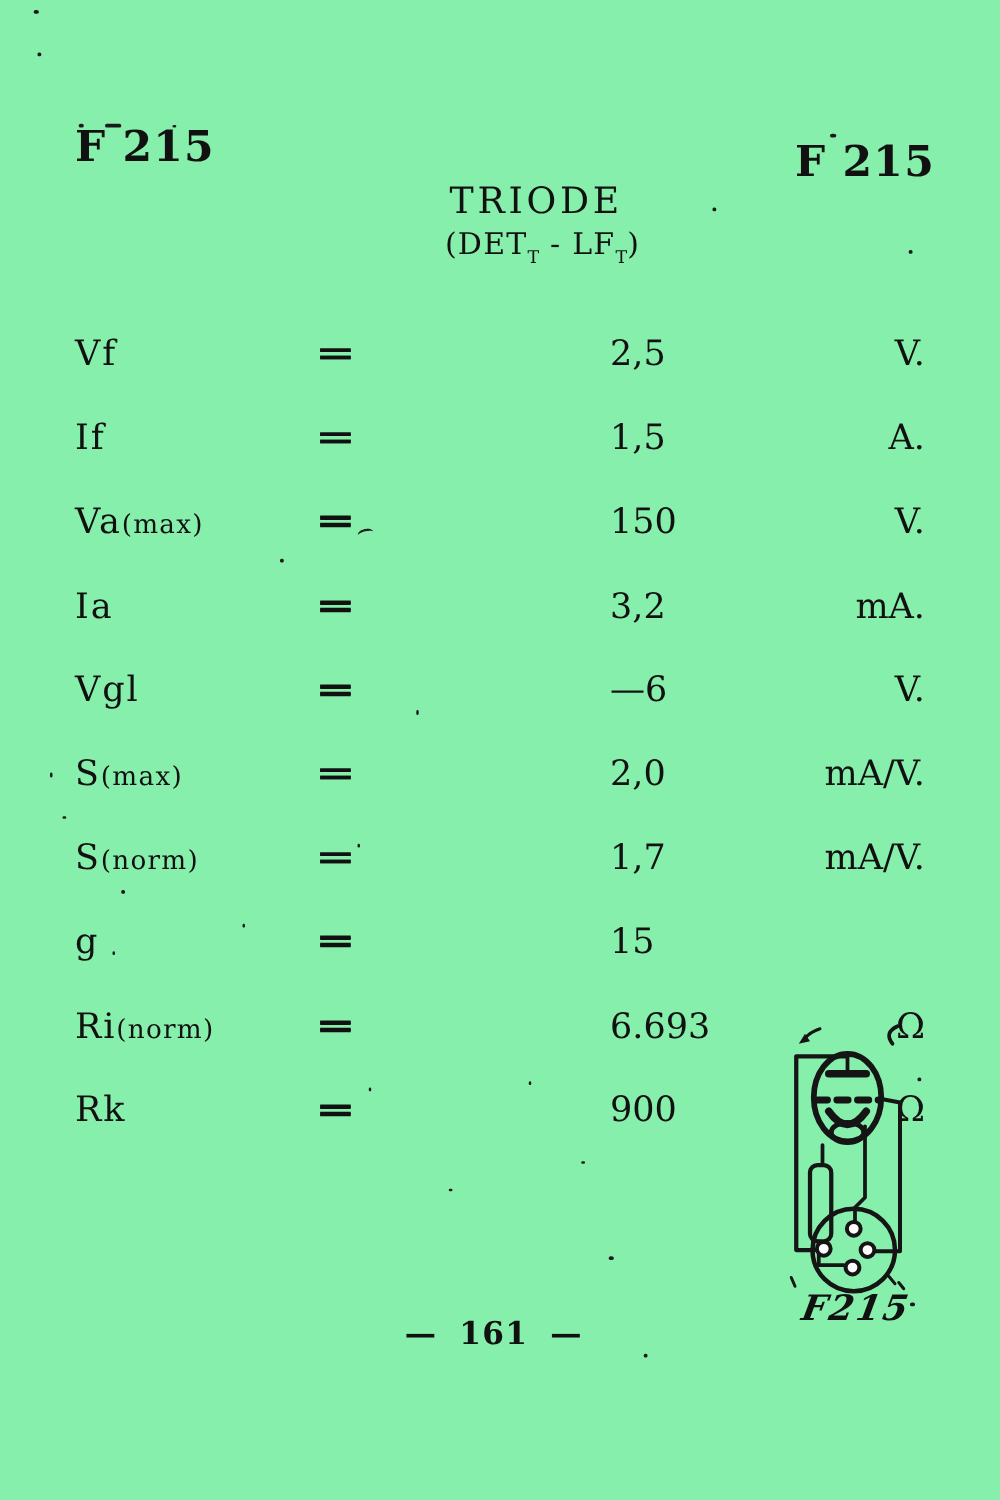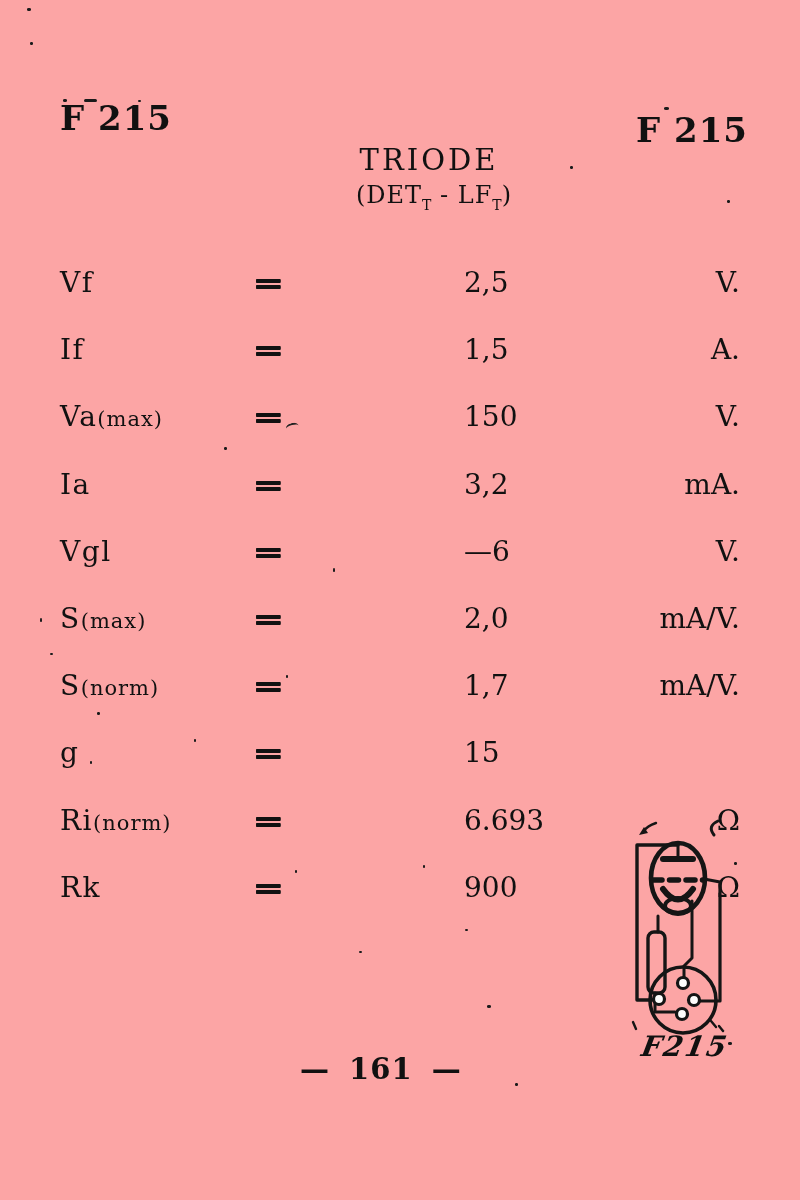--- a/index.html
+++ b/index.html
@@ -1,39 +1,39 @@
 <!DOCTYPE html>
 <html><head>
 <meta charset="utf-8">
 <style>
   html,body{margin:0;padding:0;background:#e8e8e8;}
   .page{
-    position:relative;width:800px;height:1200px;background:#fca5a5;
+    position:relative;width:800px;height:1200px;background:#86efac;
     font-family:"DejaVu Serif", "Liberation Serif", serif;color:#111;
     overflow:hidden;margin:0 auto;
   }
   .hdr{position:absolute;font-size:34px;font-weight:700;letter-spacing:1px;white-space:nowrap;}
   .hdr-left{left:60px;top:98px;}
   .hdr-right{right:52px;top:110px;}
   .title{position:absolute;left:0;top:143px;width:784px;text-align:center;
     font-size:29px;letter-spacing:3px;margin-left:37px;}
   .subtitle{position:absolute;left:0;top:181px;width:800px;text-align:center;
     font-size:24px;letter-spacing:1px;margin-left:34px;}
   .subtitle .sub{font-size:14px;vertical-align:-7px;letter-spacing:0;}
   .specs{position:absolute;left:60px;top:232px;width:680px;}
   .row{position:relative;height:32.2px;line-height:32px;font-size:28px;margin-top:35px;}
   .param{position:absolute;left:0;letter-spacing:1.5px;white-space:nowrap;}
   .paren{font-size:21px;letter-spacing:1px;}
   .eq{position:absolute;left:192px;font-size:26px;font-weight:700;
     display:inline-block;transform:scaleX(1.5);transform-origin:left center;
     text-shadow:0 0.5px 0 #111;}
-  .val{position:absolute;left:404px;white-space:nowrap;}
+  .val{position:absolute;left:428px;white-space:nowrap;}
   .unit{position:absolute;right:0;white-space:nowrap;}
-  .footer{position:absolute;left:300px;top:1052px;width:190px;text-align:left;
-    font-size:29px;word-spacing:8px;letter-spacing:1px;font-weight:600;}
+  .footer{position:absolute;left:300px;top:1052px;width:190px;text-align:center;
+    font-size:25px;word-spacing:8px;letter-spacing:1px;font-weight:600;}
   .schematic{position:absolute;left:600px;top:810px;}
   .caption{position:absolute;left:630px;top:1030px;width:110px;text-align:center;
     font-size:28px;font-style:italic;font-weight:600;letter-spacing:2px;
     transform:skewX(-10deg);}
   .speck{position:absolute;background:#1a1a1a;border-radius:40%;}
   .squiggle{position:absolute;width:13px;height:6px;border-top:2px solid #222;
     border-radius:50%;transform:rotate(-14deg);}
 </style>
 </head>
 <body>

